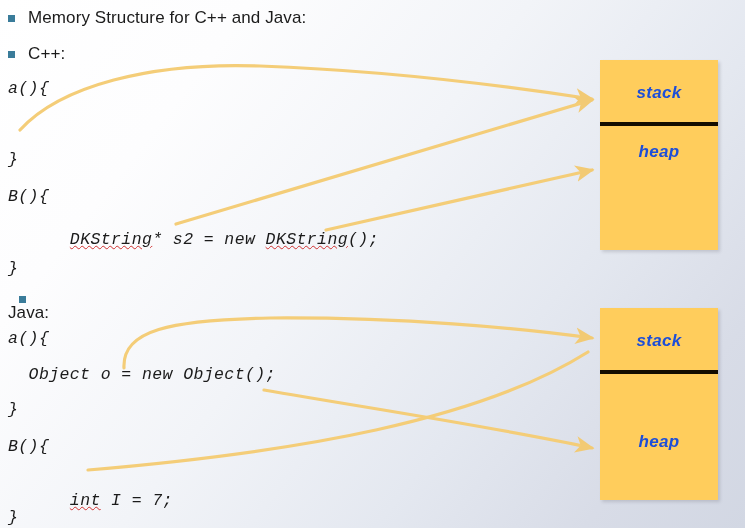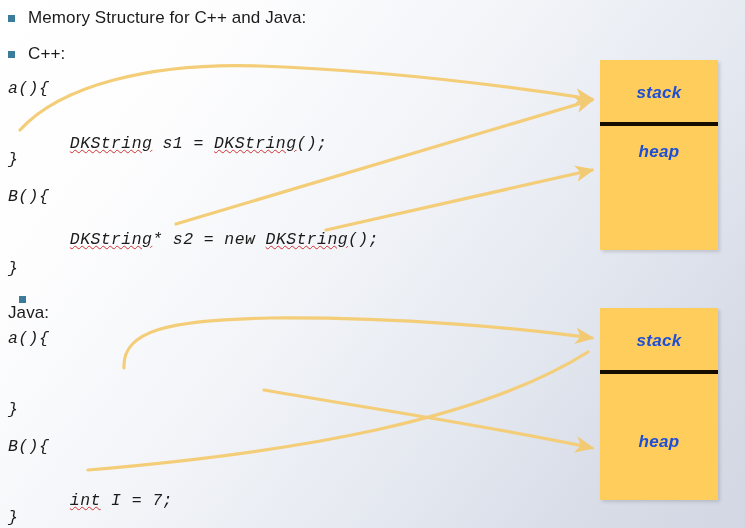--- a/index.html
+++ b/index.html
@@ -109,41 +109,39 @@
     <span class="bullet-text">Memory Structure for C++ and Java:</span>
   </div>
 
   <div class="bullet-line" style="left:8px; top:44px;">
     <span class="bullet-marker"></span>
     <span class="bullet-text">C++:</span>
   </div>
 
   <div class="code-line" style="left:8px; top:79px;">a(){</div>
 
-  <div class="code-line" style="left:8px; top:115px;">
-    <span>&nbsp;&nbsp;</span><span class="sp">DKString</span><span> s1 = </span><span class="sp">DKString</span><span>();</span>
-  </div>
 
   <div class="code-line" style="left:8px; top:150px;">}</div>
 
   <div class="code-line" style="left:8px; top:187px;">B(){</div>
 
   <div class="code-line" style="left:8px; top:211px;">
     <span>&nbsp;&nbsp;</span><span class="sp">DKString</span><span>* s2 = new </span><span class="sp">DKString</span><span>();</span>
   </div>
 
   <div class="code-line" style="left:8px; top:259px;">}</div>
 
   <div class="bullet-line" style="left:8px; top:296px;flex-direction:column;">
     <span class="bullet-marker"></span>
     <span class="bullet-text">Java:</span>
   </div>
 
   <div class="code-line" style="left:8px; top:329px;">a(){</div>
 
+  <div class="code-line" style="left:8px; top:365px;">  Object o = new Object();</div>
 
   <div class="code-line" style="left:8px; top:400px;">}</div>
 
   <div class="code-line" style="left:8px; top:437px;">B(){</div>
 
   <div class="code-line" style="left:8px; top:472px;">
     <span>&nbsp;&nbsp;</span><span class="sp">int</span><span> I = 7;</span>
   </div>
 
   <div class="code-line" style="left:8px; top:508px;">}</div>

